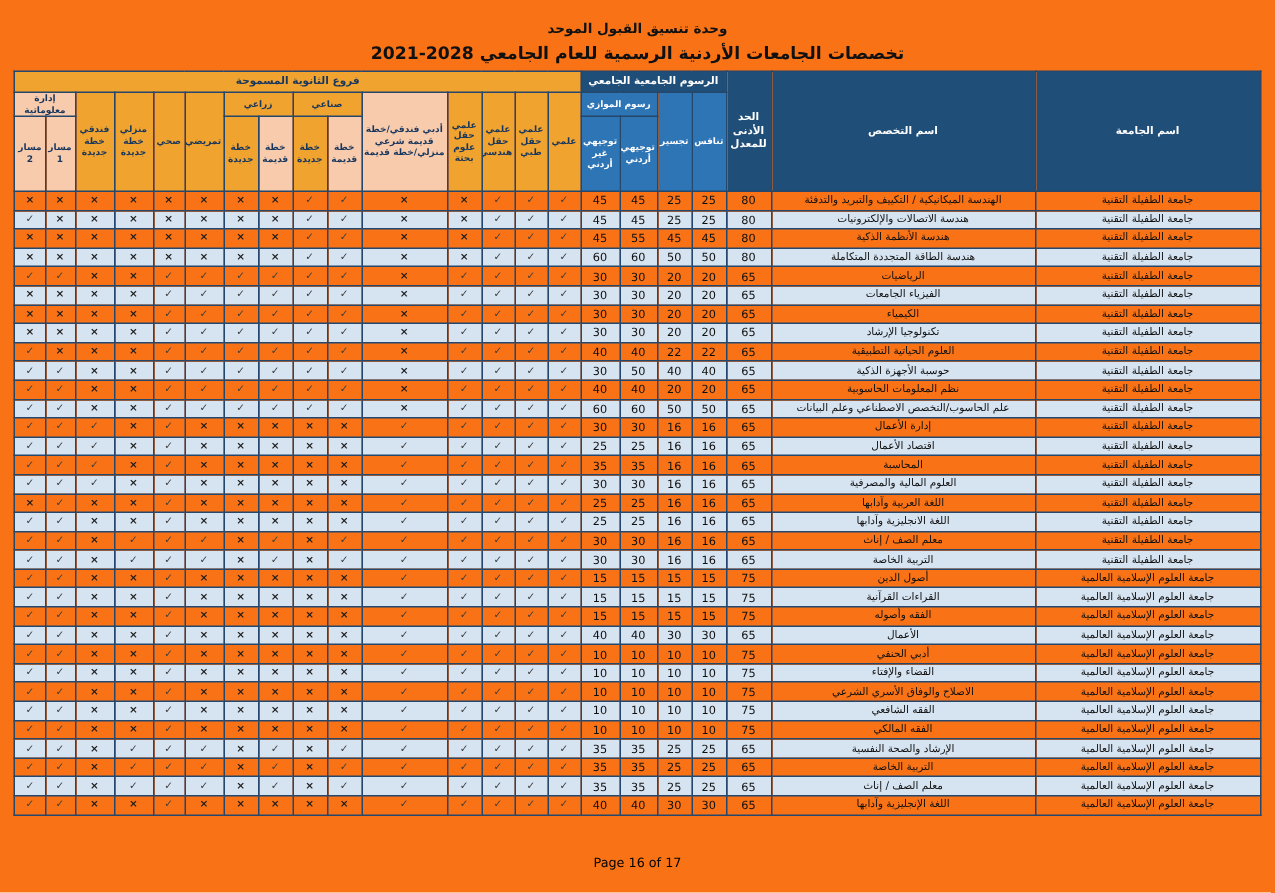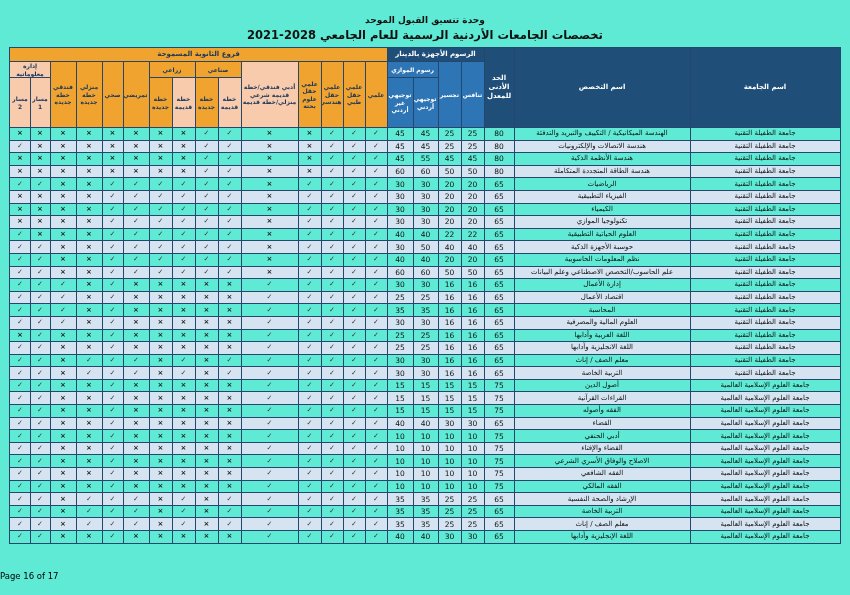--- a/index.html
+++ b/index.html
@@ -1,17 +1,17 @@
 <!DOCTYPE html>
 <html lang="ar"><head>
 <meta charset="utf-8">
 <style>
   html,body{margin:0;padding:0;background:#ffffff;}
   .page{
-    width:850px;height:595px;position:relative;background:#5eead4;
+    width:850px;height:595px;position:relative;background:#f97316;
     font-family:"DejaVu Sans", sans-serif;overflow:hidden;
   }
   .unit-title{padding-top:15px;text-align:center;font-size:9px;font-weight:bold;color:#111;direction:rtl;}
   .main-title{margin-top:3px;text-align:center;font-size:11.5px;font-weight:bold;color:#111;direction:rtl;}
   table.spec{
     width:820px;margin:5px auto 0;border-collapse:collapse;table-layout:fixed;direction:rtl;
   }
   table.spec th,table.spec td{border:1px solid #24476b;overflow:hidden;}
   thead th{padding:0 1px;font-weight:bold;vertical-align:middle;text-align:center;line-height:1.25;}
   .navy{background:#1F4E79;color:#ffffff;font-size:7px;}
@@ -23,21 +23,21 @@
   tr.h2{height:13px;}
   tr.h3{height:50px;}
   tbody tr{height:12.6px;}
   tbody tr:nth-child(even){background:#D6E4F2;}
   tbody td{font-size:7px;color:#101010;text-align:center;white-space:nowrap;line-height:11px;padding:0 2px;}
   td.major{}
   td.uni{text-align:center;}
   td.num{font-size:7.5px;}
   td.mark-y{font-size:7px;color:#3c3c3c;padding:0;}
   td.mark-n{font-size:7px;font-weight:bold;color:#1c1c1c;padding:0;}
-  .footer{position:absolute;left:0;right:0;bottom:14px;text-align:left;font-size:8.5px;color:#000;}
+  .footer{position:absolute;left:0;right:0;bottom:14px;text-align:center;font-size:8.5px;color:#000;}
 </style>
 </head>
 <body>
 
 <div class="page">
   <div class="unit-title">وحدة تنسيق القبول الموحد</div>
   <div class="main-title">تخصصات الجامعات الأردنية الرسمية للعام الجامعي 2028-2021</div>
 
   <table class="spec">
     <colgroup>
@@ -62,21 +62,21 @@
         <col style="width:26px">
         <col style="width:26px">
       <col style="width:20px">
         <col style="width:20px">
     </colgroup>
     <thead>
       <tr class="h1">
         <th class="navy grp" rowspan="3">اسم الجامعة</th>
         <th class="navy grp" rowspan="3">اسم التخصص</th>
         <th class="navy" rowspan="3" style="white-space:normal">الحد الأدنى للمعدل</th>
-        <th class="navy grp" colspan="4">الرسوم الأجهزة بالدينار</th>
+        <th class="navy grp" colspan="4">الرسوم الجامعية الجامعي</th>
         <th class="orange grp" colspan="15">فروع الثانوية المسموحة</th>
       </tr>
       <tr class="h2">
         <th class="blue" rowspan="2">تنافس</th>
         <th class="blue" rowspan="2">تجسير</th>
         <th class="blue" colspan="2">رسوم الموازي</th>
         <th class="orange" rowspan="2">علمي</th>
         <th class="orange" rowspan="2">علمي حقل طبي</th>
         <th class="orange" rowspan="2">علمي حقل هندسي</th>
         <th class="orange" rowspan="2">علمي حقل علوم بحتة</th>
@@ -216,21 +216,21 @@
           <td class="mark-y">✓</td>
           <td class="mark-y">✓</td>
           <td class="mark-y">✓</td>
           <td class="mark-n">×</td>
           <td class="mark-n">×</td>
           <td class="mark-y">✓</td>
           <td class="mark-y">✓</td>
         </tr>
         <tr>
           <td class="uni">جامعة الطفيلة التقنية</td>
-          <td class="major">الفيزياء التطبيقية</td>
+          <td class="major">الفيزياء الجامعات</td>
           <td class="num">65</td>
           <td class="num">20</td>
           <td class="num">20</td>
           <td class="num">30</td>
           <td class="num">30</td>
           <td class="mark-y">✓</td>
           <td class="mark-y">✓</td>
           <td class="mark-y">✓</td>
           <td class="mark-y">✓</td>
           <td class="mark-n">×</td>
@@ -264,21 +264,21 @@
           <td class="mark-y">✓</td>
           <td class="mark-y">✓</td>
           <td class="mark-y">✓</td>
           <td class="mark-n">×</td>
           <td class="mark-n">×</td>
           <td class="mark-n">×</td>
           <td class="mark-n">×</td>
         </tr>
         <tr>
           <td class="uni">جامعة الطفيلة التقنية</td>
-          <td class="major">تكنولوجيا الموازي</td>
+          <td class="major">تكنولوجيا الإرشاد</td>
           <td class="num">65</td>
           <td class="num">20</td>
           <td class="num">20</td>
           <td class="num">30</td>
           <td class="num">30</td>
           <td class="mark-y">✓</td>
           <td class="mark-y">✓</td>
           <td class="mark-y">✓</td>
           <td class="mark-y">✓</td>
           <td class="mark-n">×</td>
@@ -648,21 +648,21 @@
           <td class="mark-n">×</td>
           <td class="mark-n">×</td>
           <td class="mark-y">✓</td>
           <td class="mark-n">×</td>
           <td class="mark-n">×</td>
           <td class="mark-y">✓</td>
           <td class="mark-y">✓</td>
         </tr>
         <tr>
           <td class="uni">جامعة العلوم الإسلامية العالمية</td>
-          <td class="major">القضاء</td>
+          <td class="major">الأعمال</td>
           <td class="num">65</td>
           <td class="num">30</td>
           <td class="num">30</td>
           <td class="num">40</td>
           <td class="num">40</td>
           <td class="mark-y">✓</td>
           <td class="mark-y">✓</td>
           <td class="mark-y">✓</td>
           <td class="mark-y">✓</td>
           <td class="mark-y">✓</td>

